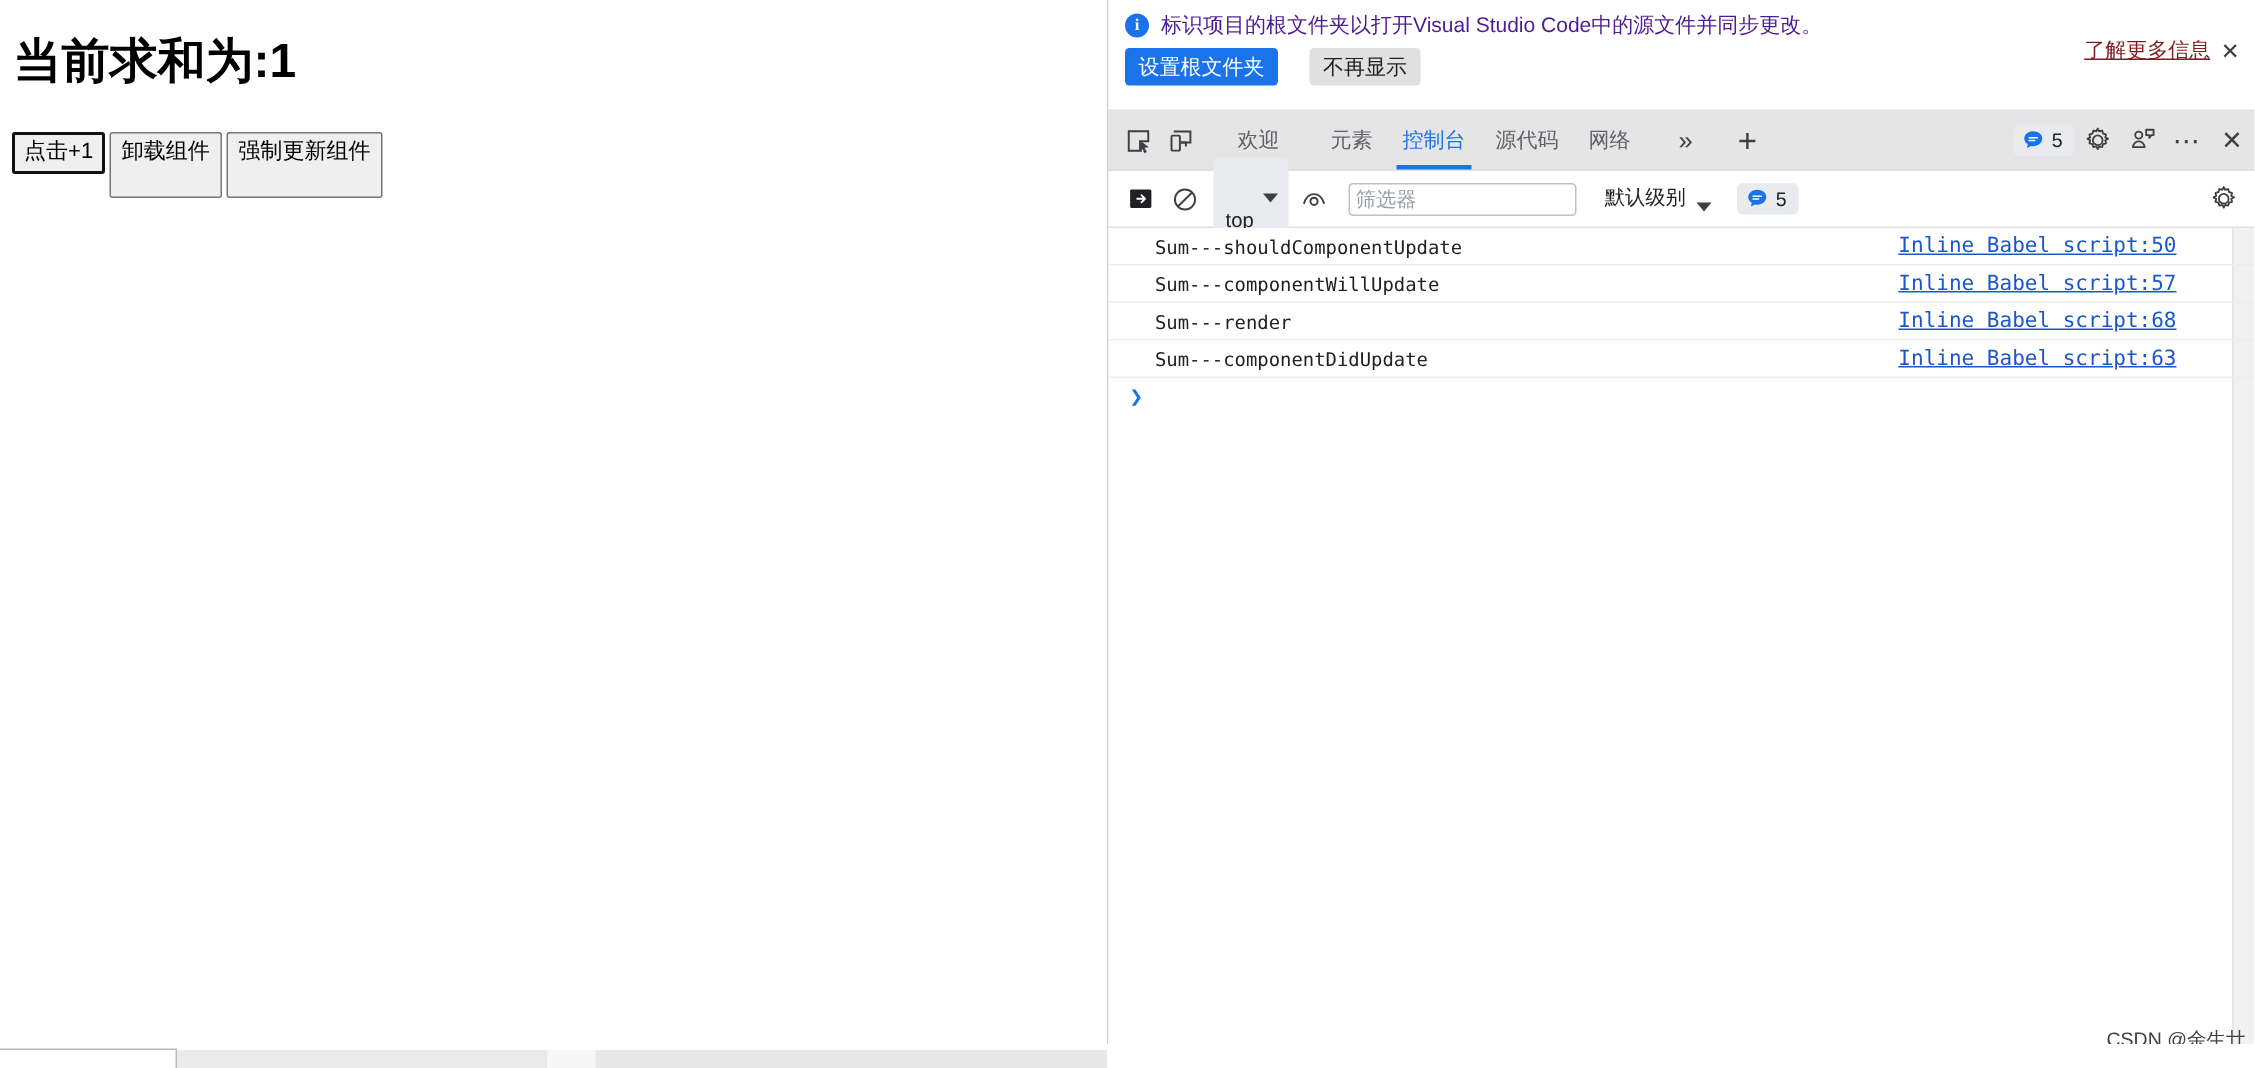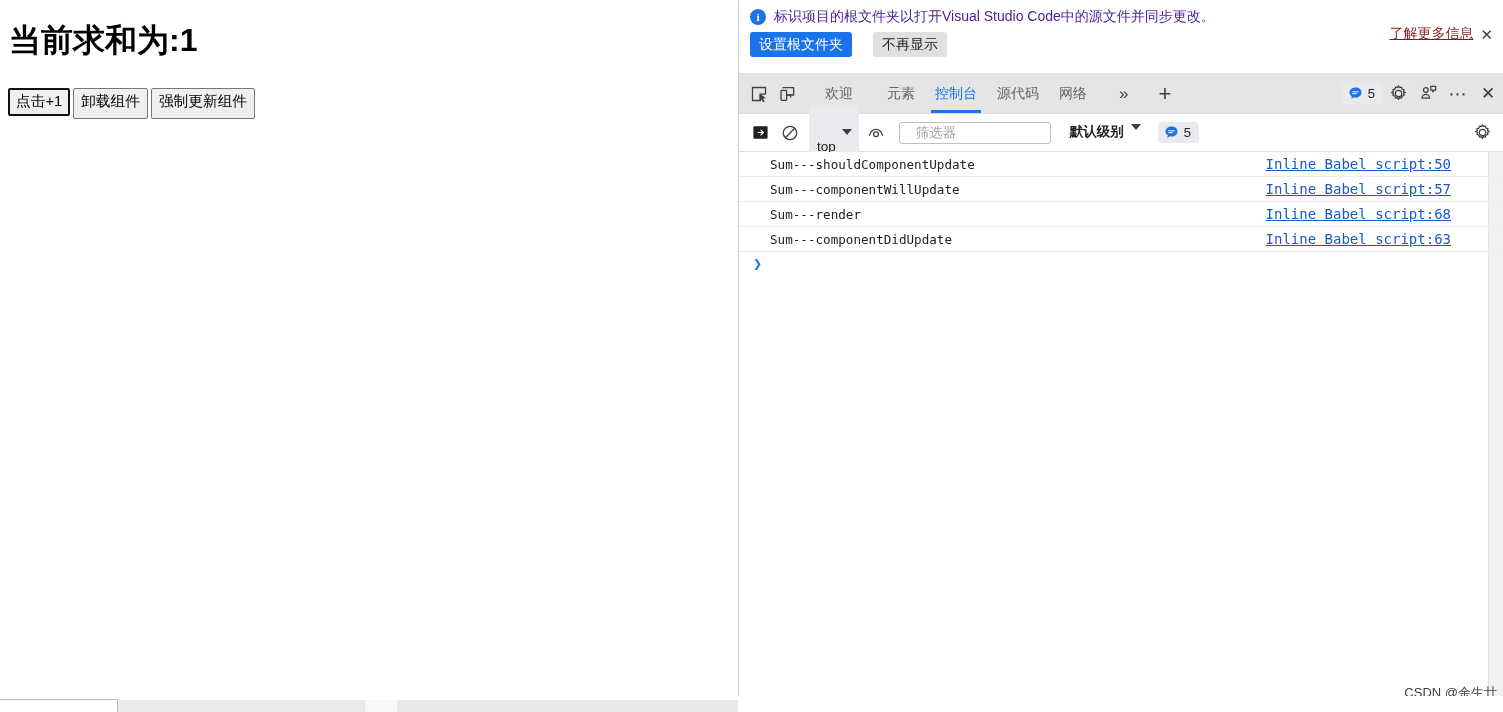--- a/index.html
+++ b/index.html
@@ -52,21 +52,21 @@
   }
 
   .page-btn {
     font-family: "Liberation Sans", sans-serif;
     font-size: 14.7px;
     line-height: 1;
     color: #000000;
     background: #efefef;
     border: 1px solid #767676;
     border-radius: 2px;
-    padding: 5px 7px 9px 7px;
+    padding: 5px 7px 22px 7px;
     cursor: default;
   }
   .page-btn.focused {
     border: 2px solid #101010;
     padding: 4px 6px 5px 6px;
   }
 
   
   .devtools {
     position: absolute;
@@ -309,37 +309,36 @@
   }
   .filter-input {
     width: 152px;
     height: 22px;
     border: 1px solid #bdc1c6;
     border-radius: 3px;
     background: #ffffff;
     font-size: 13.5px;
     font-family: "Liberation Sans", sans-serif;
     color: #202124;
-    padding: 2px 16px;
+    padding: 2px 4px;
     margin-left: 6px;
     box-sizing: border-box;
     outline: none;
   }
   .filter-input::placeholder { color: #9aa0a6; }
 
   .level-select {
     display: flex;
-    align-items: flex-start;
+    align-items: flex-end;
     gap: 7px;
     cursor: pointer;
     padding: 3px 5px;
     margin-left: 10px;
     border-radius: 3px;
     flex: 0 0 auto;
-    font-weight: bold;
   }
   .level-select .lbl {
     font-size: 13.5px;
     color: #202124;
     line-height: 1.2;
   }
   .ct-spacer { flex: 1 1 auto; }
 
   
   .console-body {

